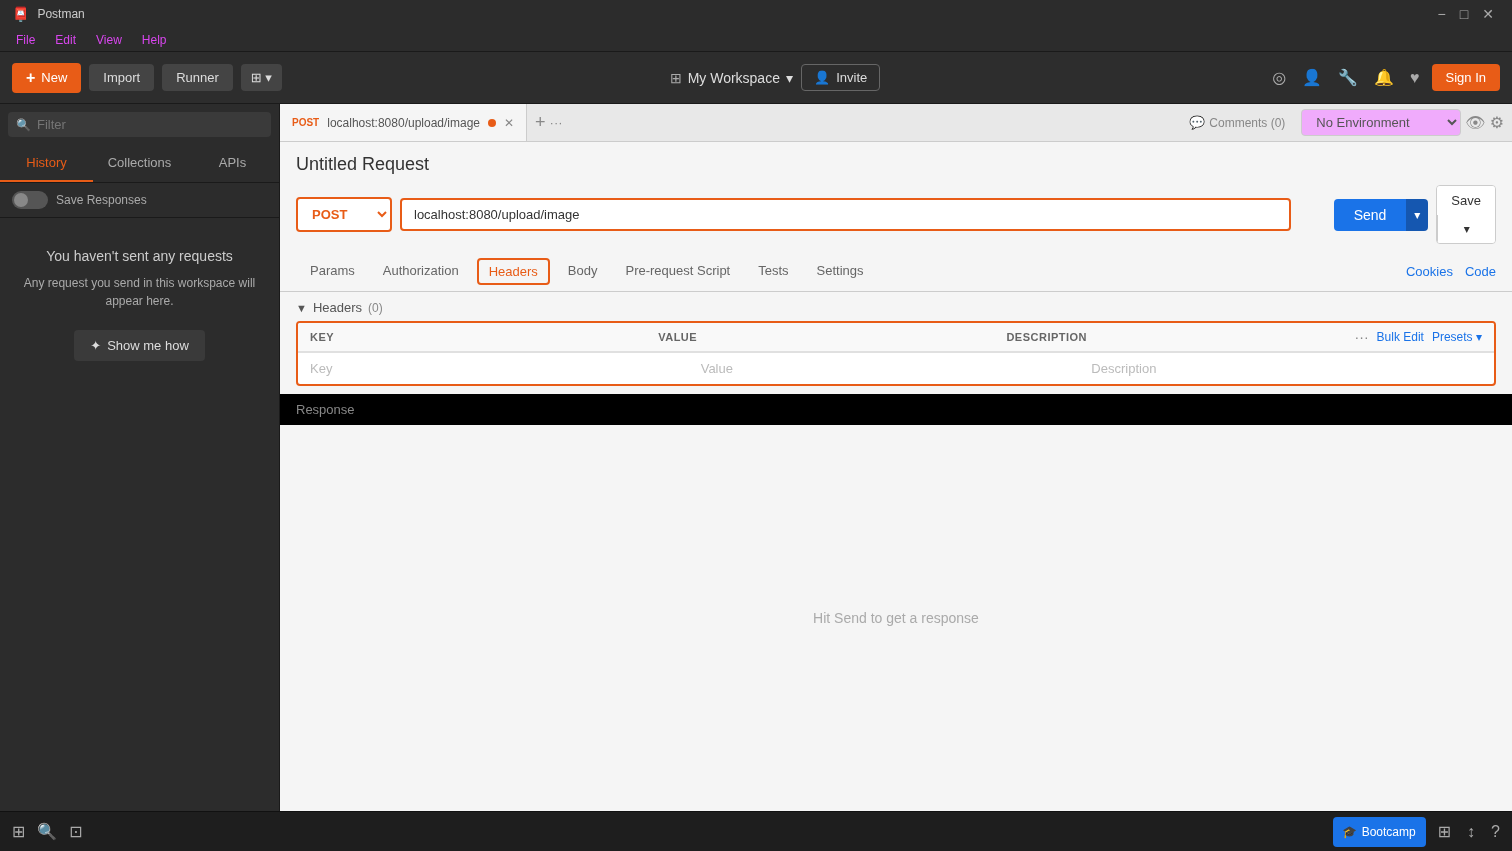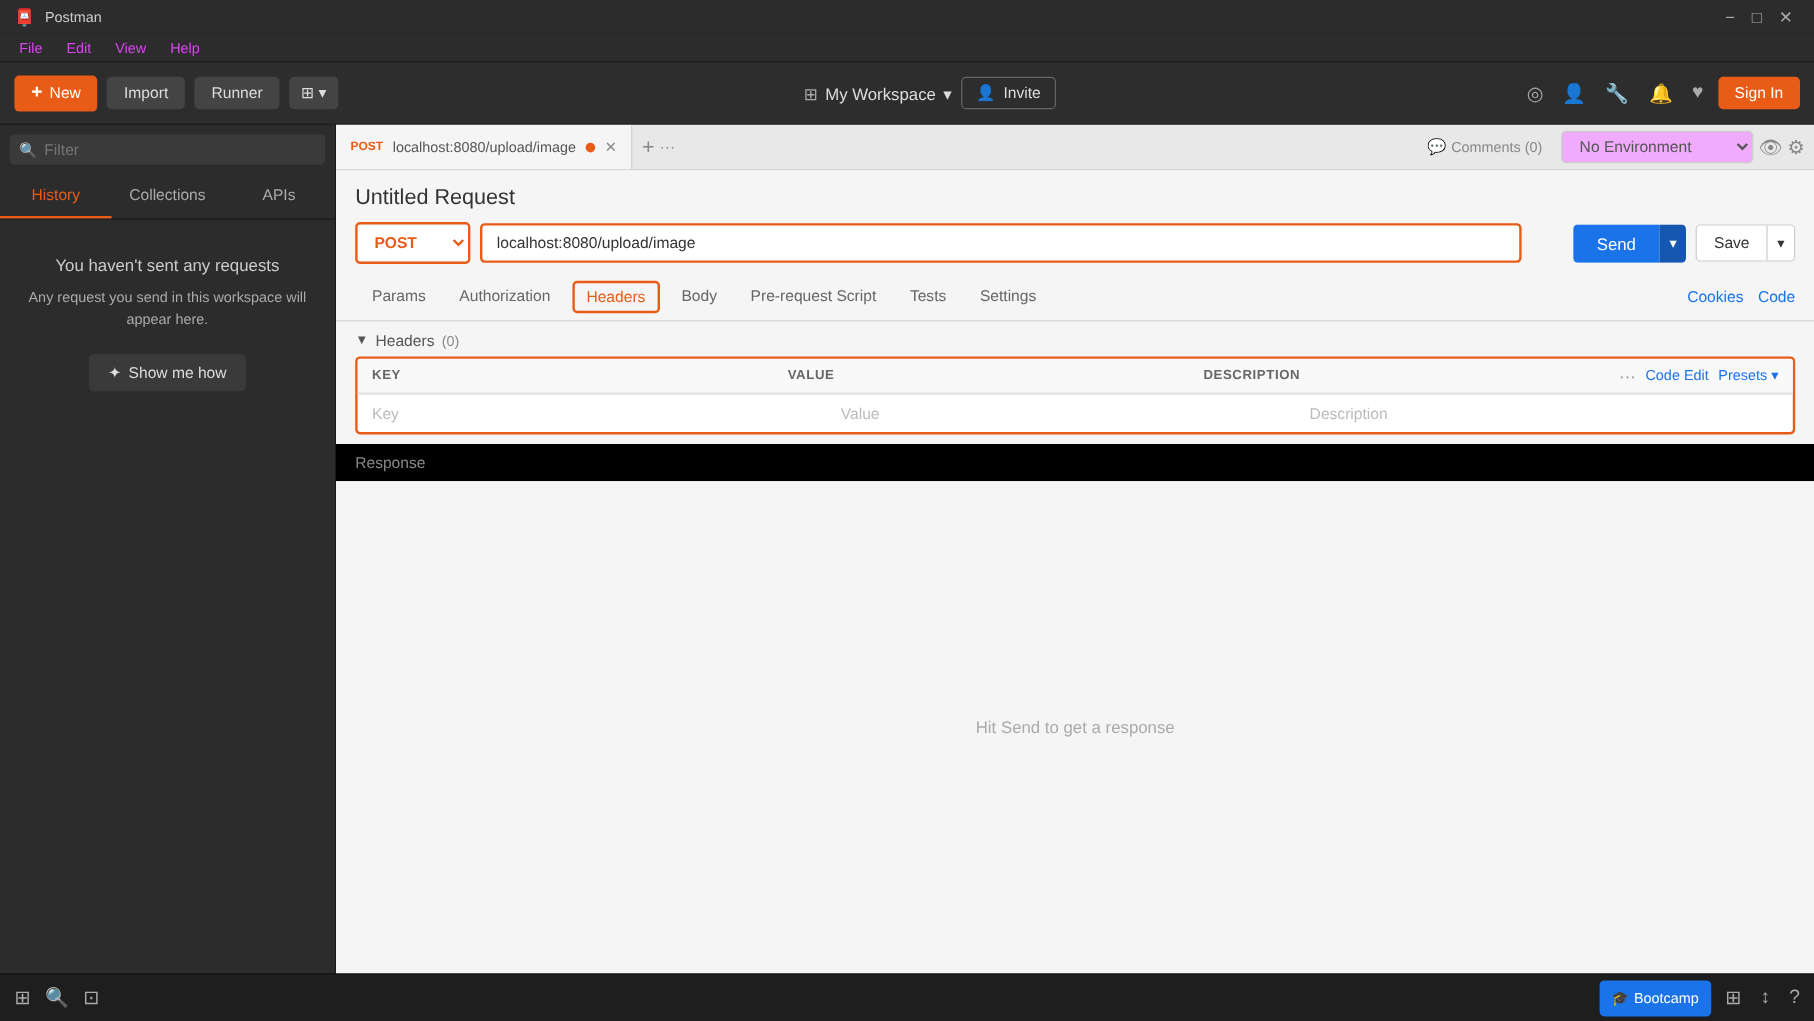--- a/index.html
+++ b/index.html
@@ -317,20 +317,21 @@
       border: none;
       padding: 8px 8px;
       font-size: 12px;
       cursor: pointer;
     }
     .save-btn-group {
       display: flex;
       border-radius: 4px;
       overflow: hidden;
       border: 1px solid #ccc;
+      flex-direction: column;
     }
     .save-btn {
       background: #fff;
       color: #333;
       border: none;
       padding: 7px 14px;
       font-size: 13px;
       cursor: pointer;
     }
     .save-dropdown {
@@ -542,20 +543,26 @@
         <span>History</span>
       </div>
       <div class="sidebar-tab">
         <span>Collections</span>
       </div>
       <div class="sidebar-tab">
         <span>APIs</span>
       </div>
     </div>
 
+    <div class="save-responses">
+      <div class="toggle">
+        <div class="toggle-knob"></div>
+      </div>
+      <span class="save-responses-label">Save Responses</span>
+    </div>
 
     <div class="sidebar-empty">
       <div class="sidebar-empty-title">You haven't sent any requests</div>
       <div class="sidebar-empty-text">Any request you send in this workspace will appear here.</div>
       <button class="show-me-btn">
         <span>✦</span>
         <span>Show me how</span>
       </button>
     </div>
   </div>
@@ -646,21 +653,21 @@
         <span class="headers-count">(0)</span>
       </div>
 
       <div class="headers-table">
         <div class="headers-table-header">
           <div class="col-key">KEY</div>
           <div class="col-value">VALUE</div>
           <div class="col-desc">DESCRIPTION</div>
           <div class="col-actions">
             <span class="col-action-icon">···</span>
-            <span class="bulk-edit-btn">Code Edit</span>
+            <span class="bulk-edit-btn">Bulk Edit</span>
             <span class="presets-btn">
               <span>Presets</span>
               <span> ▾</span>
             </span>
           </div>
         </div>
         <div class="headers-table-row">
           <div class="key-cell">
             <span>Key</span>
           </div>

